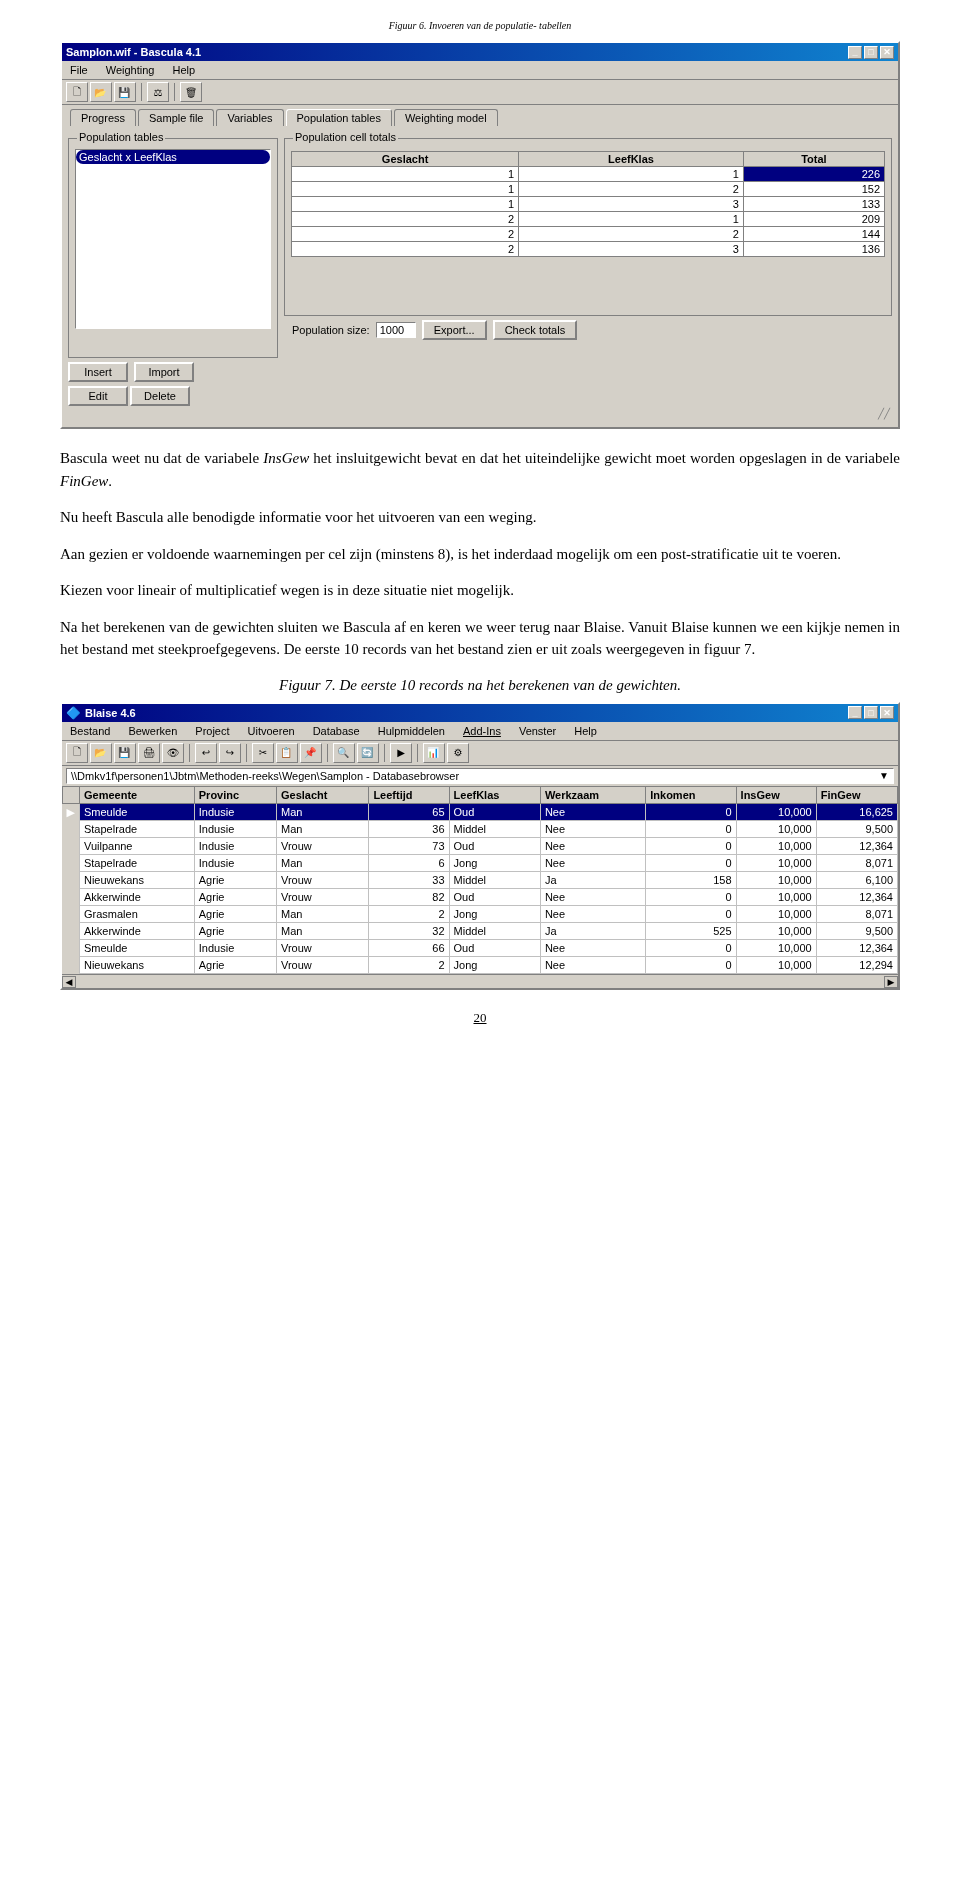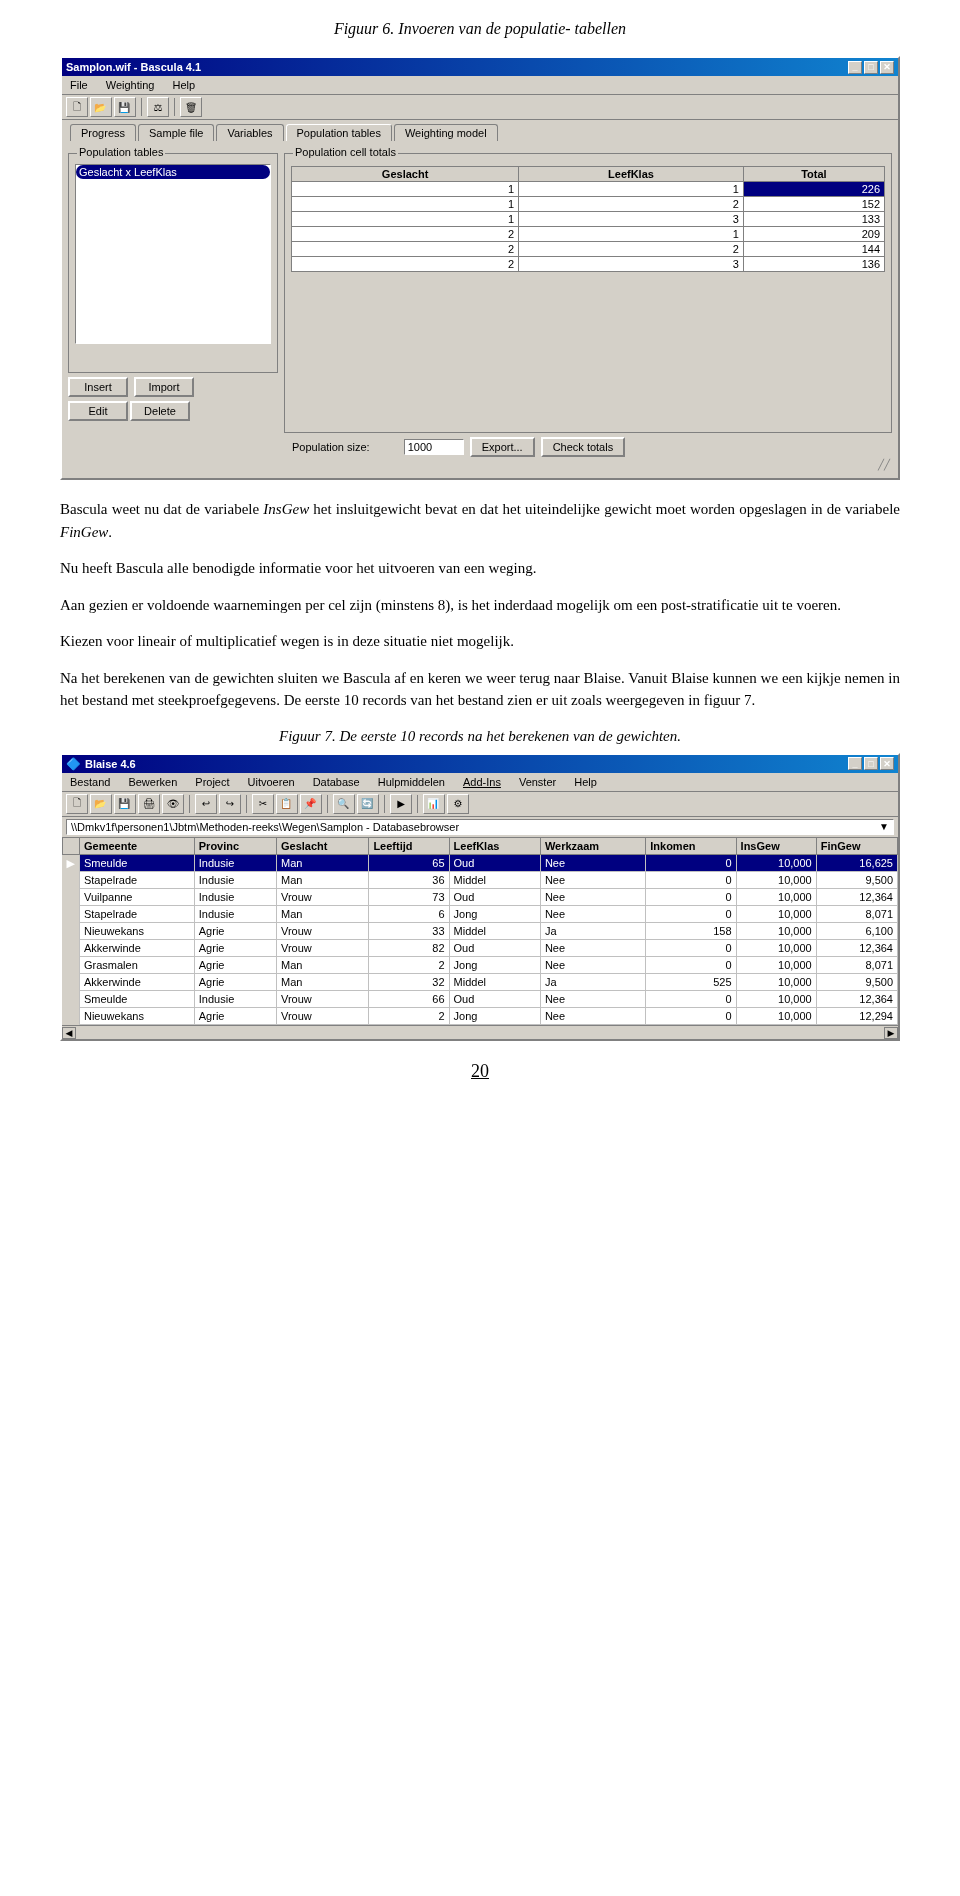--- a/index.html
+++ b/index.html
@@ -9,22 +9,22 @@
       font-size: 15px;
       color: #000;
       width: 960px;
       min-height: 1896px;
       padding: 20px 60px 40px 60px;
     }
 
     .page-caption {
       text-align: center;
       font-style: italic;
-      font-size: 16px;
-      margin-bottom: 18px;
+      font-size: 10px;
+      margin-bottom: 10px;
     }
 
     
     .win-window {
       background: #d4d0c8;
       border: 2px solid;
       border-color: #ffffff #808080 #808080 #ffffff;
       font-family: 'Arial', sans-serif;
       font-size: 11px;
       color: #000;
@@ -240,21 +240,21 @@
     }
     .blaise-scrollbar-h {
       height: 14px;
       background: #d4d0c8;
       border-top: 1px solid #808080;
       display: flex;
       align-items: center;
     }
     .page-number {
       text-align: center;
-      font-size: 18px;
+      font-size: 13px;
       margin-top: 20px;
       text-decoration: underline;
     }
   </style>
 </head>
 <body>
 
 <p class="page-caption">Figuur 6. Invoeren van de populatie- tabellen</p>
 
 <div class="win-window" style="margin-bottom: 18px;">
@@ -305,21 +305,21 @@
           <button class="win-button">Insert</button>
           <button class="win-button">Import</button>
         </div>
         <div style="display: flex; gap: 2px; margin-top: 4px;">
           <button class="win-button">Edit</button>
           <button class="win-button">Delete</button>
         </div>
       </div>
 
       <div class="bascula-right">
-        <div class="win-groupbox" style="height: 280px;">
+        <div class="win-groupbox" style="height: 178px;">
           <span class="win-groupbox-label">Population cell totals</span>
           <div style="margin-top: 8px;">
             <table class="win-table">
               <thead>
                 <tr>
                   <th>Geslacht</th>
                   <th>LeefKlas</th>
                   <th>Total</th>
                 </tr>
               </thead>
@@ -354,21 +354,21 @@
                     <td>3</td>
                     <td>136</td>
                   </tr>
                 </tbody>
             </table>
           </div>
         </div>
 
         <div style="display: flex; align-items: center; gap: 6px; margin-top: 4px; padding-left: 8px;">
           <span style="font-size:11px;">Population size:</span>
-          <input type="text" class="win-input" style="width: 60px; margin-left: 28px;" value="1000">
+          <input type="text" class="win-input" style="width: 40px;" value="1000">
           <button class="win-button">Export...</button>
           <button class="win-button">Check totals</button>
         </div>
       </div>
     </div>
 
     <div style="text-align:right; font-size:10px; color:#808080; padding:2px;">╱╱</div>
   </div>
 </div>
 

